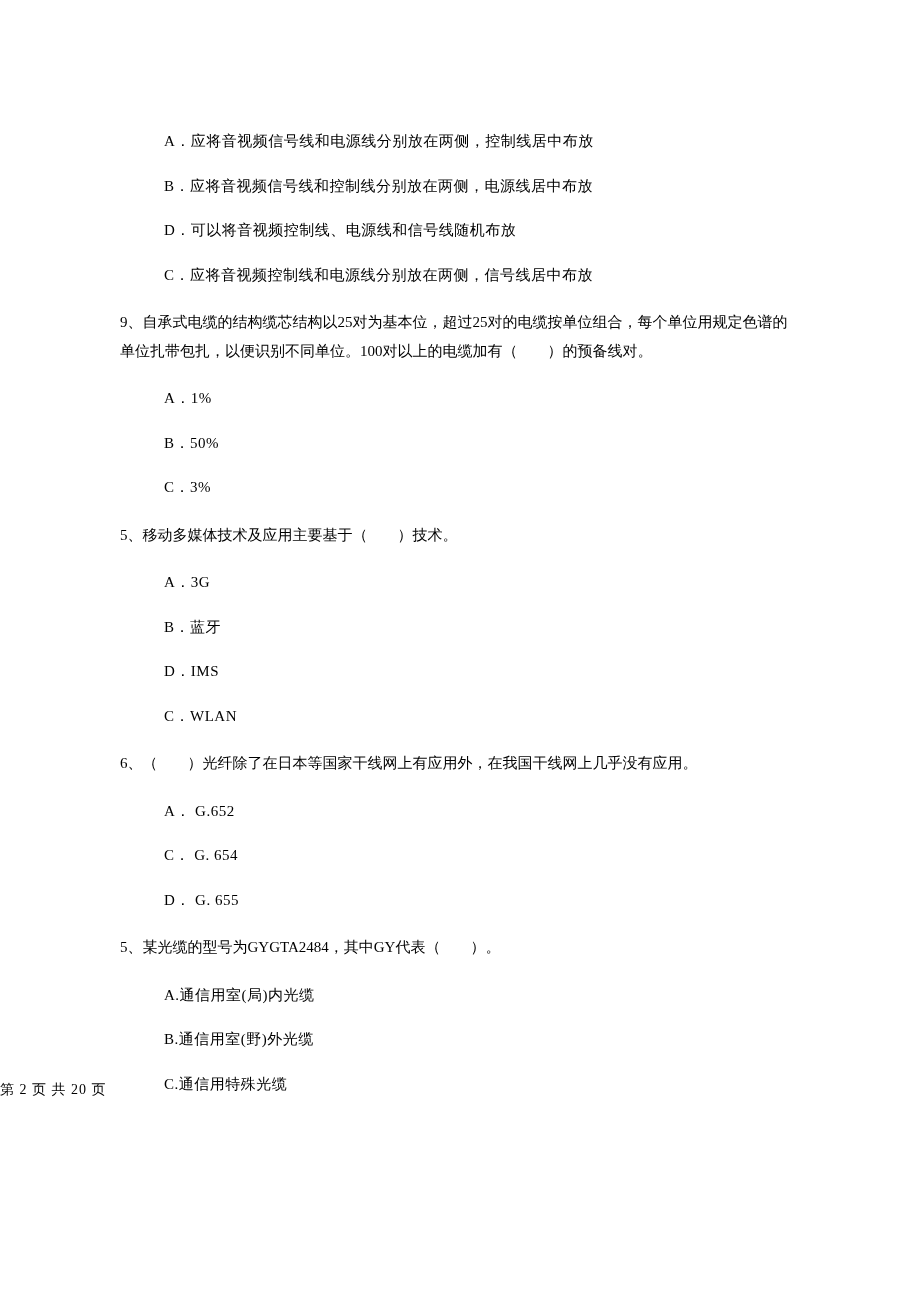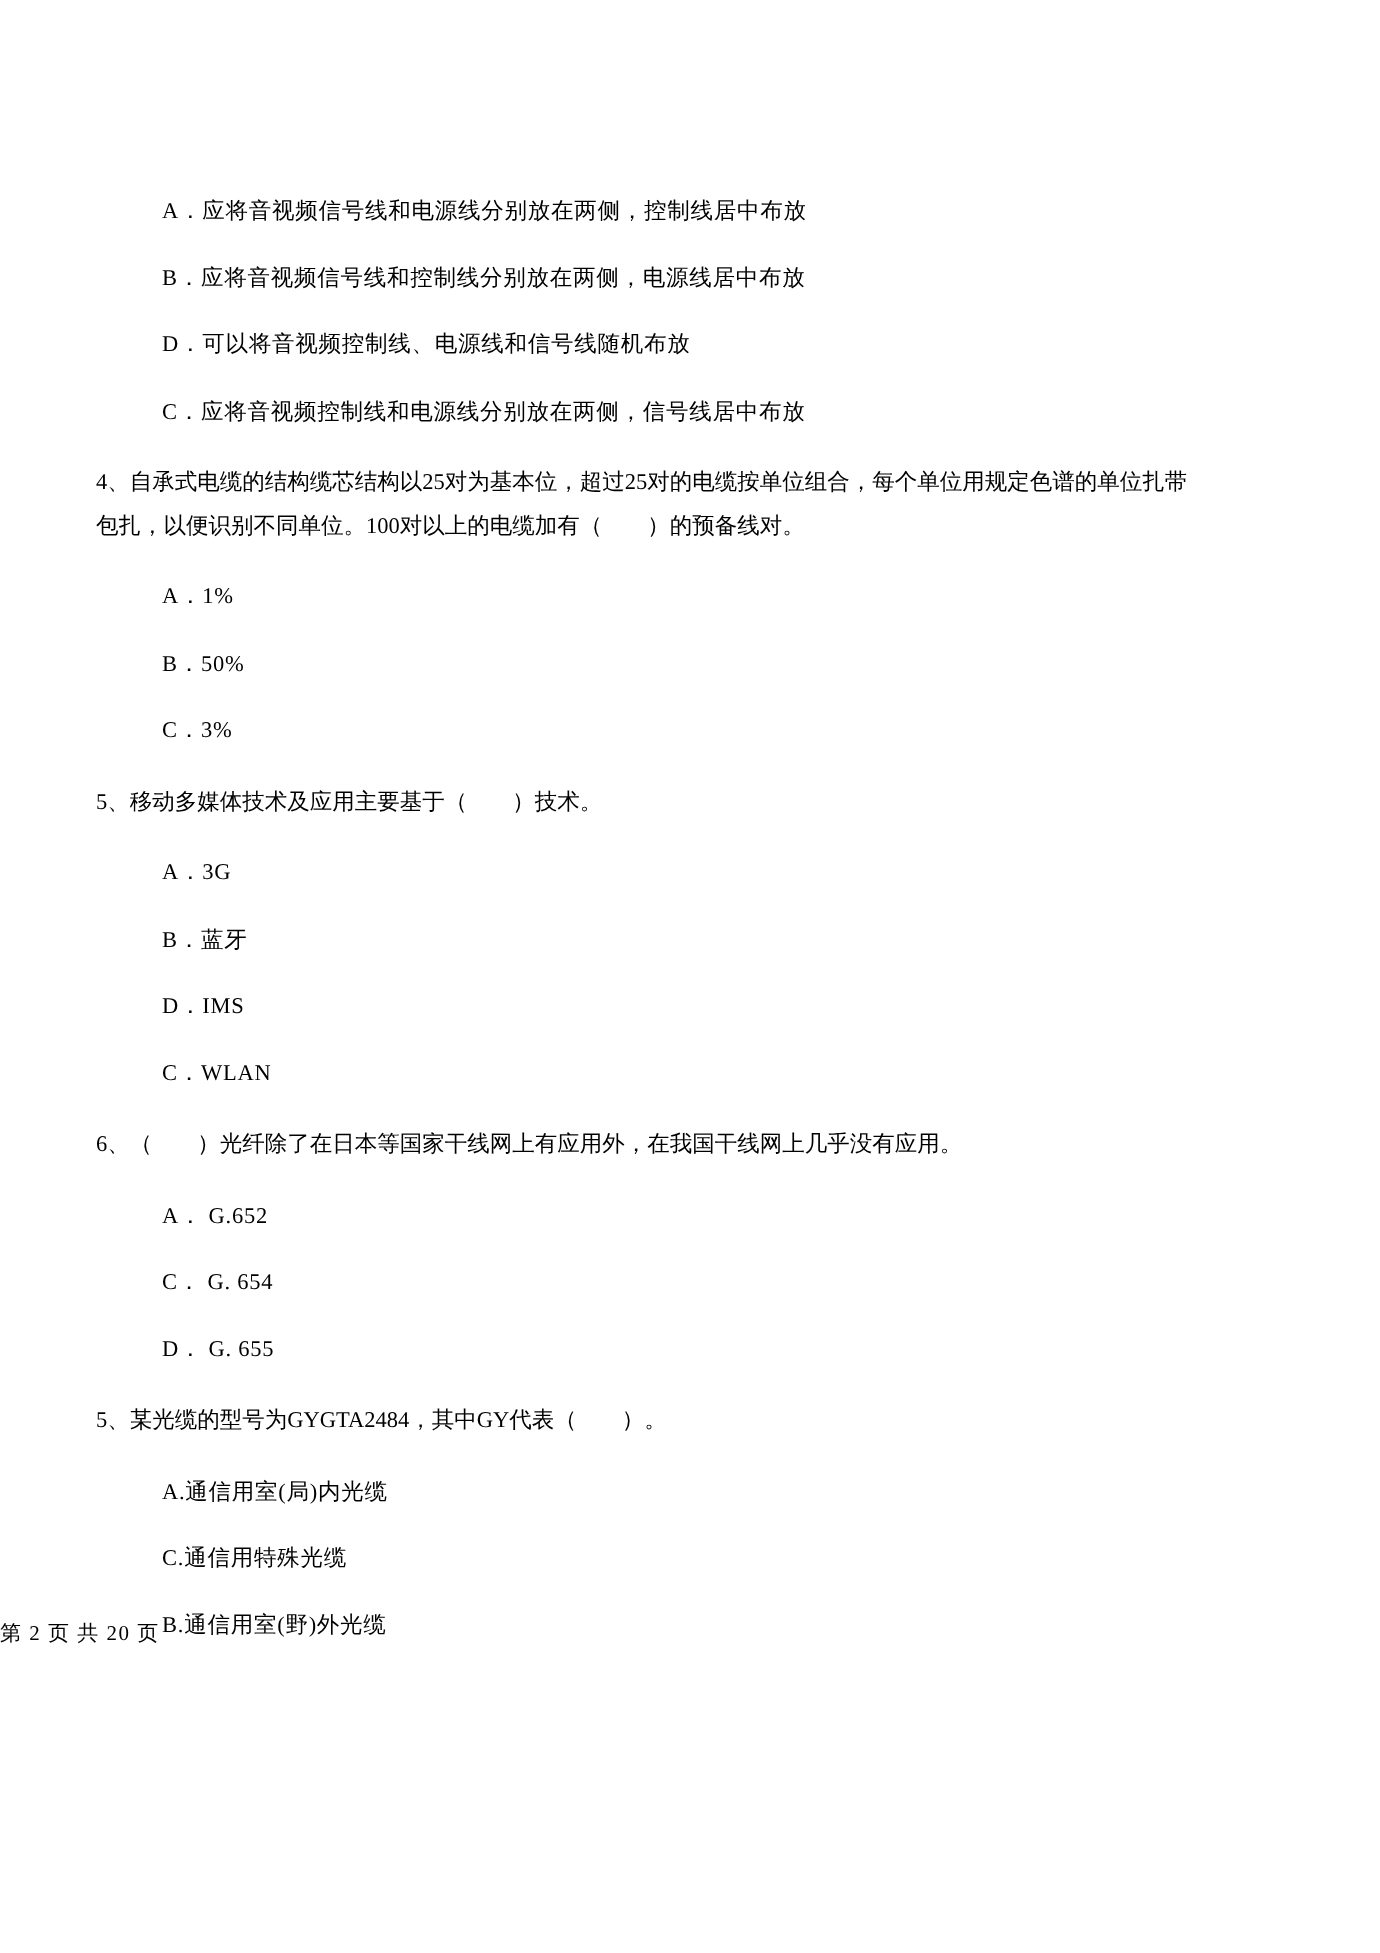--- a/index.html
+++ b/index.html
@@ -8,21 +8,21 @@
     background: #ffffff;
     font-family: "SimSun", "宋体", serif;
     color: #000000;
     font-size: 15px;
     line-height: 1.5;
   }
   .page {
     width: 920px;
     height: 1142px;
     box-sizing: border-box;
-    padding: 108px 120px 0 64px;
+    padding: 108px 120px 0 120px;
     position: relative;
   }
   .option {
     margin: 22px 0 22px 44px;
     letter-spacing: 0.5px;
   }
   .question {
     margin: 22px 0;
     line-height: 1.9;
   }
@@ -38,35 +38,35 @@
 </head>
 <body>
 
 <div class="page">
 
   <div class="option">A．应将音视频信号线和电源线分别放在两侧，控制线居中布放</div>
   <div class="option">B．应将音视频信号线和控制线分别放在两侧，电源线居中布放</div>
   <div class="option">D．可以将音视频控制线、电源线和信号线随机布放</div>
   <div class="option">C．应将音视频控制线和电源线分别放在两侧，信号线居中布放</div>
 
-  <div class="question">4、自承式电缆的结构缆芯结构以25对为基本位，超过25对的电缆按单位组合，每个单位用规定色谱的单位扎带包扎，以便识别不同单位。100对以上的电缆加有（　　）的预备线对。</div>
+  <div class="question">9、自承式电缆的结构缆芯结构以25对为基本位，超过25对的电缆按单位组合，每个单位用规定色谱的单位扎带包扎，以便识别不同单位。100对以上的电缆加有（　　）的预备线对。</div>
   <div class="option">A．1%</div>
   <div class="option">B．50%</div>
   <div class="option">C．3%</div>
 
   <div class="question">5、移动多媒体技术及应用主要基于（　　）技术。</div>
   <div class="option">A．3G</div>
   <div class="option">B．蓝牙</div>
   <div class="option">D．IMS</div>
   <div class="option">C．WLAN</div>
 
   <div class="question">6、（　　）光纤除了在日本等国家干线网上有应用外，在我国干线网上几乎没有应用。</div>
   <div class="option">A． G.652</div>
   <div class="option">C． G. 654</div>
   <div class="option">D． G. 655</div>
 
   <div class="question">5、某光缆的型号为GYGTA2484，其中GY代表（　　）。</div>
   <div class="option">A.通信用室(局)内光缆</div>
+  <div class="option">B.通信用室(野)外光缆</div>
   <div class="option">C.通信用特殊光缆</div>
-  <div class="option">B.通信用室(野)外光缆</div>
 
   <div class="footer">第 2 页 共 20 页</div>
 </div>
 
 </body></html>

